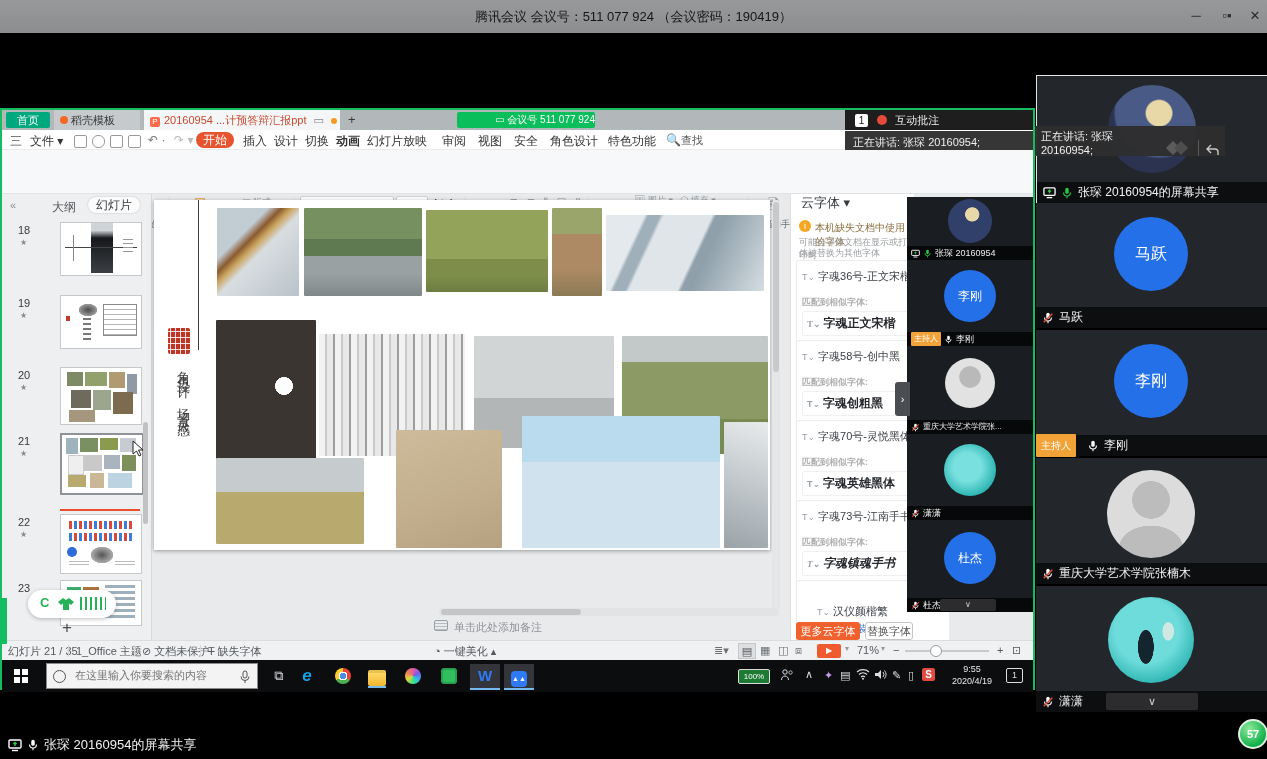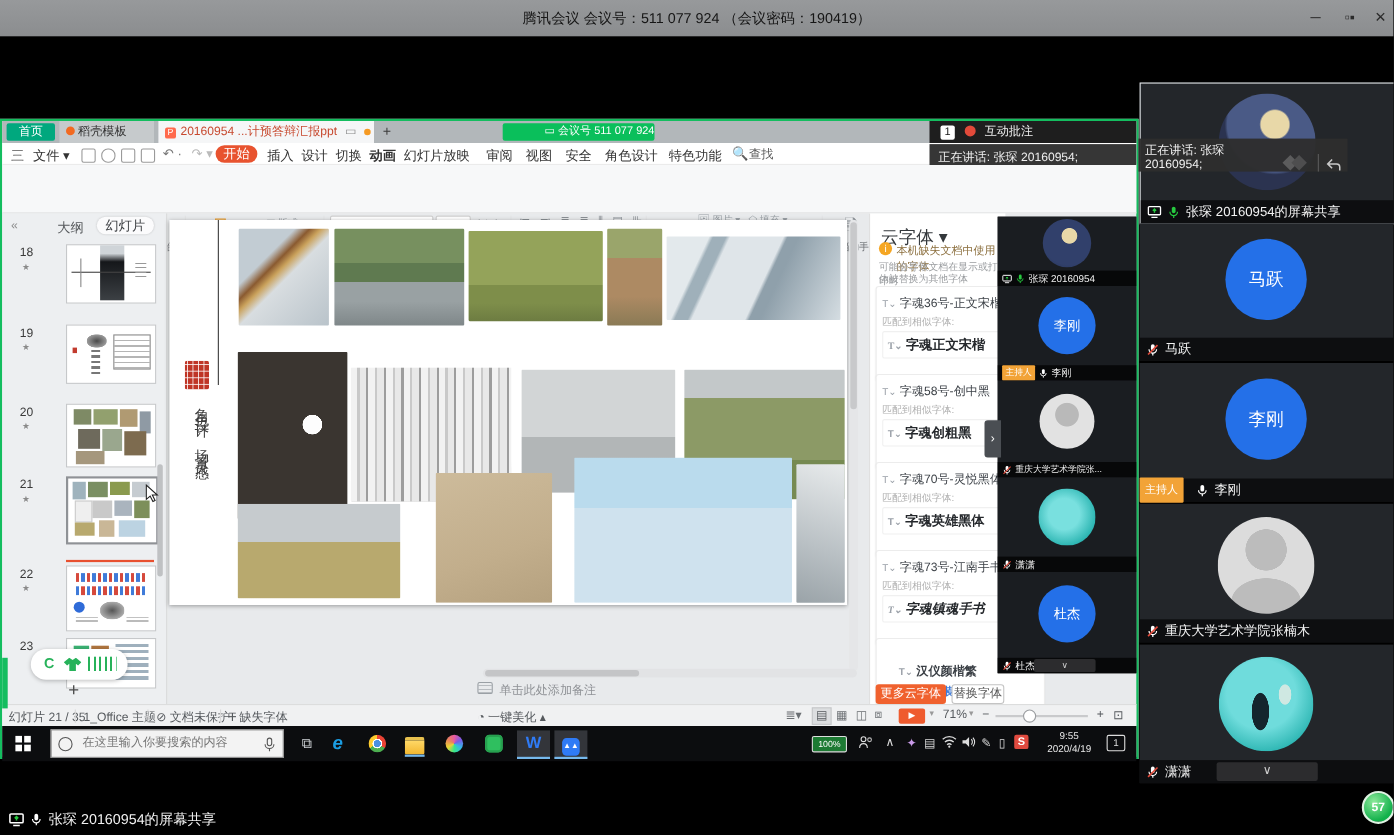--- a/index.html
+++ b/index.html
@@ -38,21 +38,21 @@
   .mini{position:absolute;}
   
   .slide{left:152px;top:90px;width:616px;height:350px;background:#fff;box-shadow:0 1px 4px rgba(0,0,0,.35);}
   .photo{position:absolute;border-radius:1px;}
   .vtitle{position:absolute;writing-mode:vertical-rl;font-size:13px;letter-spacing:5px;color:#3c3c3c;}
   
   .fpanel{left:788px;top:84px;width:124px;height:446px;background:#fff;border-left:1px solid #e0e0e0;}
   .fcard{position:absolute;left:5px;width:112px;background:#fff;border:1px solid #ececec;border-radius:3px;box-shadow:0 1px 2px rgba(0,0,0,.04);}
   .fticon{color:#9aa0a8;font-size:9px;margin-right:3px;}
   .fname{font-size:11px;color:#3a3f45;}
-  .fmatchlbl{font-size:9px;color:#b0b0b0;margin:2px 0 2px 0;}
+  .fmatchlbl{font-size:9px;color:#b0b0b0;margin:12px 0 2px 0;font-weight:bold;}
   .fmatchbox{border:1px solid #f0f0f0;border-radius:2px;padding:3px 4px;font-size:12px;color:#25282c;font-weight:bold;}
   .btn-orange{position:absolute;background:#f0612e;color:#fff;border-radius:3px;font-size:11px;text-align:center;}
   .btn-plain{position:absolute;background:#fff;border:1px solid #c4c4c4;color:#555;border-radius:3px;font-size:11px;text-align:center;}
   
   .statusbar{left:0;top:530px;width:1031px;height:20px;background:#f0f1f2;border-top:1px solid #dcdddd;font-size:11px;color:#55595d;}
   .statusbar .si{position:absolute;top:3px;}
   .ssep{position:absolute;top:4px;width:1px;height:12px;background:#d8d8d8;}
   
   .taskbar{left:0;top:550px;width:1031px;height:32px;background:#0c0d0f;}
   .tkicon{position:absolute;top:4px;width:26px;height:24px;text-align:center;line-height:24px;}
@@ -296,21 +296,21 @@
       <div style="position:absolute;left:1px;top:2px;width:6px;height:170px;background:#c8c9cb;border-radius:3px;"></div>
     </div>
     <div class="ab" style="left:437px;top:498px;width:340px;height:8px;background:#e2e3e5;border-radius:4px;">
       <div style="position:absolute;left:2px;top:1px;width:140px;height:6px;background:#c4c5c7;border-radius:3px;"></div>
     </div>
     <div class="ab" style="left:432px;top:510px;height:16px;font-size:11px;color:#8f9296;">
       <span style="display:inline-block;width:12px;height:9px;border:1px solid #9aa0a5;border-radius:2px;margin-right:6px;background:repeating-linear-gradient(transparent 0 2px,#b8bcc0 2px 3px);"></span><span>单击此处添加备注</span>
     </div>
 
     <div class="ab fpanel">
-      <div class="ab" style="left:10px;top:12px;font-size:16px;color:#34383c;"><span>云字体</span> ▾</div>
+      <div class="ab" style="left:10px;top:0;font-size:13px;color:#34383c;"><span>云字体</span> ▾</div>
       <span class="ab" style="left:8px;top:26px;width:12px;height:12px;border-radius:50%;background:#f5a623;color:#fff;font-size:9px;text-align:center;line-height:12px;">i</span>
       <div class="ab" style="left:24px;top:27px;width:96px;font-size:10px;color:#8a6d3b;">本机缺失文档中使用的字体</div>
       <div class="ab" style="left:8px;top:42px;width:112px;font-size:9px;color:#9a9da0;">可能会导致文档在显示或打印时</div>
       <div class="ab" style="left:8px;top:53px;width:112px;font-size:9px;color:#9a9da0;">体被替换为其他字体</div>
 
       <div class="fcard" style="top:66px;height:74px;padding:5px;">
         <div><span class="fticon">T⌄</span><span class="fname">字魂36号-正文宋楷</span></div>
         <div class="fmatchlbl">匹配到相似字体:</div>
         <div class="fmatchbox" style="font-family:'Liberation Serif','DejaVu Serif',serif;"><span class="fticon">T⌄</span><span>字魂正文宋楷</span></div>
       </div>
@@ -322,21 +322,21 @@
       <div class="fcard" style="top:226px;height:74px;padding:5px;">
         <div><span class="fticon">T⌄</span><span class="fname">字魂70号-灵悦黑体</span></div>
         <div class="fmatchlbl">匹配到相似字体:</div>
         <div class="fmatchbox"><span class="fticon">T⌄</span><span>字魂英雄黑体</span></div>
       </div>
       <div class="fcard" style="top:306px;height:74px;padding:5px;">
         <div><span class="fticon">T⌄</span><span class="fname">字魂73号-江南手书</span></div>
         <div class="fmatchlbl">匹配到相似字体:</div>
         <div class="fmatchbox" style="font-style:italic;font-family:'Liberation Serif','DejaVu Serif',serif;"><span class="fticon">T⌄</span><span>字魂镇魂手书</span></div>
       </div>
-      <div class="fcard" style="top:386px;height:34px;padding:20px;font-weight:bold;">
+      <div class="fcard" style="top:386px;height:34px;padding:20px;">
         <div><span class="fticon">T⌄</span><span class="fname">汉仪颜楷繁</span></div>
         <div style="font-size:10px;color:#3f7bd9;margin-top:3px;">下载并安装云字体</div>
       </div>
       <div class="btn-orange" style="left:5px;top:428px;width:64px;height:18px;line-height:18px;">更多云字体</div>
       <div class="btn-plain" style="left:74px;top:428px;width:46px;height:16px;line-height:16px;">替换字体</div>
     </div>
     <div class="ab" style="left:893px;top:272px;width:15px;height:34px;background:#4a4e53;border-radius:3px 0 0 3px;color:#fff;text-align:center;line-height:34px;font-size:11px;z-index:6;">›</div>
 
     <div class="ab" style="left:905px;top:87px;width:126px;height:415px;background:#101113;z-index:5;">
       <div class="itile" style="top:0;height:63px;">

